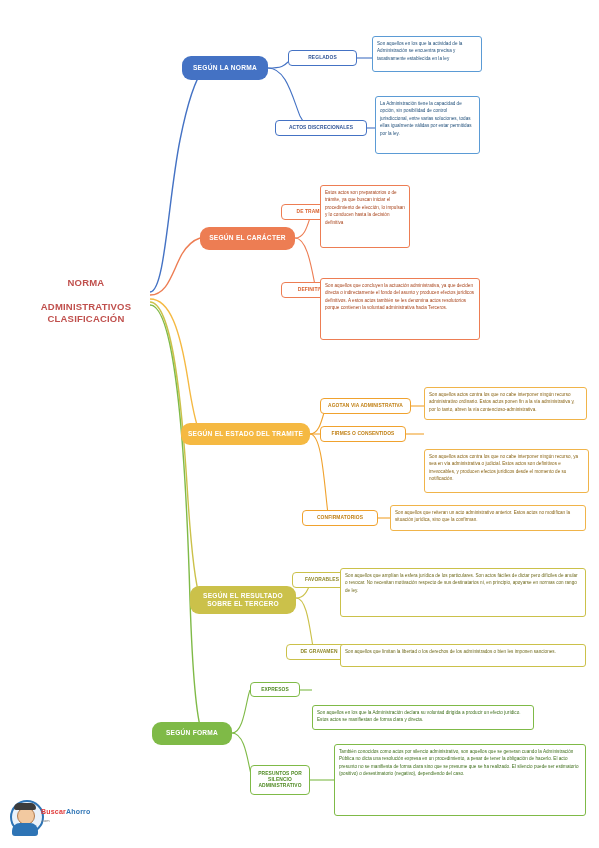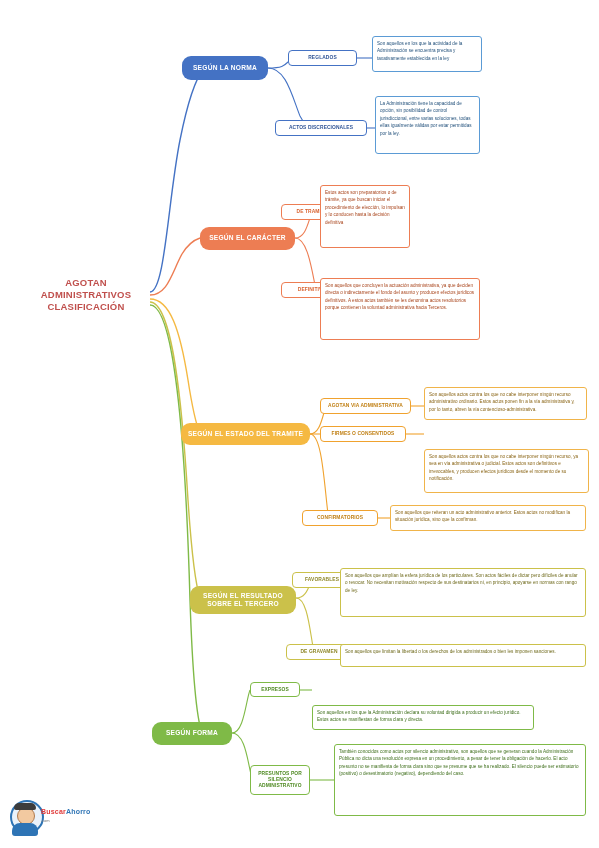--- a/index.html
+++ b/index.html
@@ -10,21 +10,21 @@
   #canvas{position:absolute;left:0;top:0;width:599px;height:848px;}
   svg.links{position:absolute;left:0;top:0;width:599px;height:848px;pointer-events:none;}
 
   
   .root{
     position:absolute;left:18px;top:277px;width:136px;
     text-align:center;line-height:1.25;
     font-size:9.5px;font-weight:bold;letter-spacing:.2px;
   }
   .root .l1{color:#c0504d;}
-  .root .l2{color:#c0504d;}
+  .root .l2{color:#c0504d;margin-top:12px;}
   .root .l3{color:#c0504d;}
 
   
   .pill{
     position:absolute;border-radius:9px;color:#ffffff;
     font-size:6.6px;font-weight:bold;letter-spacing:.25px;
     display:flex;align-items:center;justify-content:center;
     text-align:center;line-height:1.25;padding:0 6px;
     box-sizing:border-box;
   }
@@ -124,21 +124,21 @@
     <path d="M352,580 L362,580" fill="none" stroke="#cbc14a" stroke-width="1.1"></path>
     <path d="M352,652 L362,652" fill="none" stroke="#cbc14a" stroke-width="1.1"></path>
 
     <path d="M232,733 C244,733 246,700 250,690" fill="none" stroke="#7fba47" stroke-width="1.1"></path>
     <path d="M232,733 C246,733 248,766 252,778" fill="none" stroke="#7fba47" stroke-width="1.1"></path>
     <path d="M300,690 L312,690" fill="none" stroke="#7fba47" stroke-width="1.1"></path>
     <path d="M310,780 L334,780" fill="none" stroke="#7fba47" stroke-width="1.1"></path>
   </svg>
 
   <div class="root">
-    <div class="l1">AGOTAN</div>
+    <div class="l1">NORMA</div>
     <div class="l2">ADMINISTRATIVOS</div>
     <div class="l3">CLASIFICACIÓN</div>
   </div>
 
   <div class="pill blue" style="left:182px;top:56px;width:86px;height:24px;">SEGÚN LA NORMA</div>
 
   <div class="chip c-blue" style="left:288px;top:50px;width:69px;height:16px;">REGLADOS</div>
   <div class="note n-blue" style="left:372px;top:36px;width:110px;height:36px;">Son aquellos en los que la actividad de la Administración se encuentra precisa y taxativamente establecida en la ley</div>
 
   <div class="chip c-blue" style="left:275px;top:120px;width:92px;height:16px;">ACTOS DISCRECIONALES</div>

